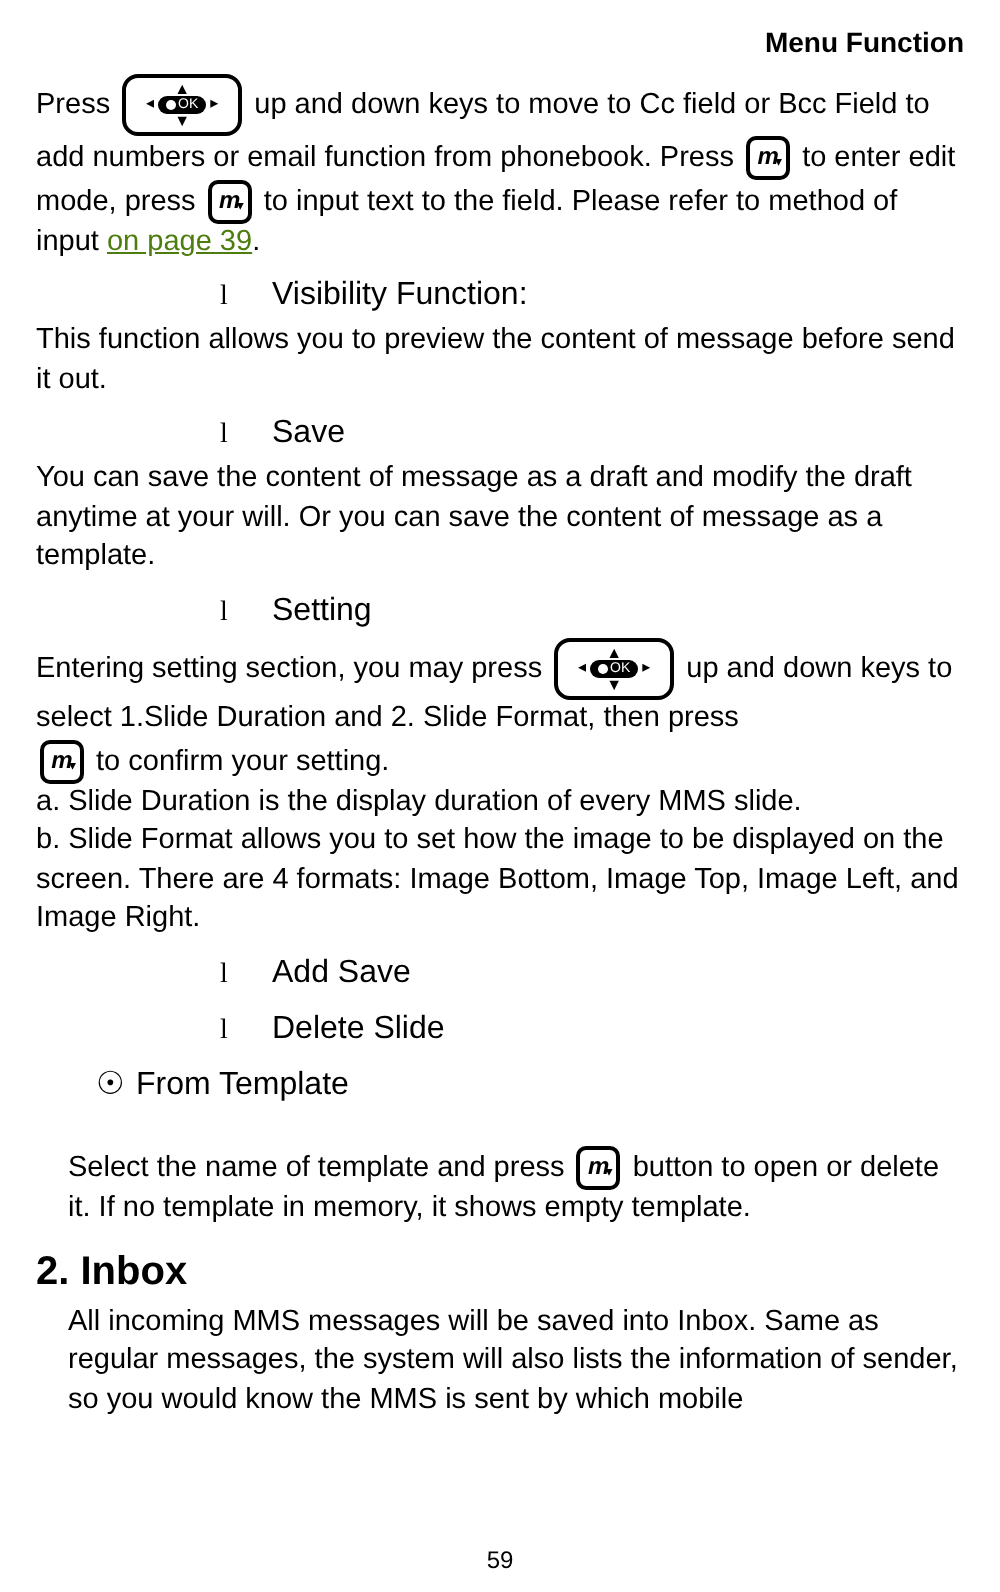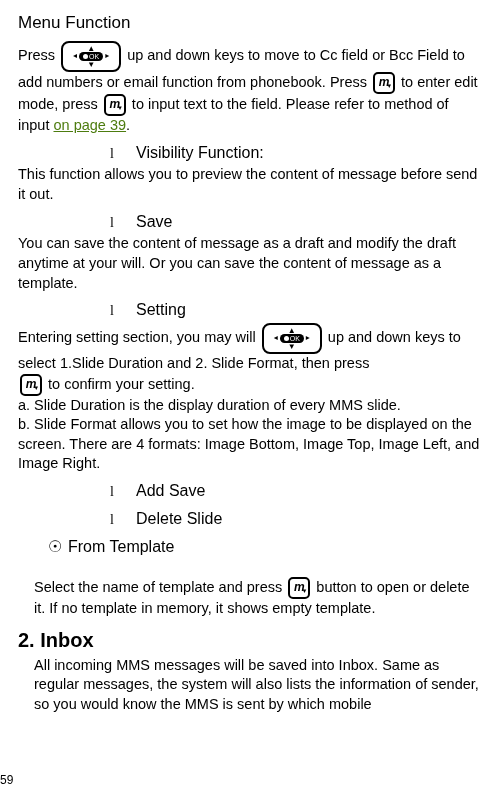--- a/index.html
+++ b/index.html
@@ -7,23 +7,24 @@
     width: 500px;
     height: 796px;
     font-family: Arial, Helvetica, sans-serif;
     font-size: 14.5px;
     line-height: 1.35;
     color: #000;
     padding: 12px 18px 10px 18px;
     position: relative;
   }
   .header {
-    text-align: left;
-    font-size: 17px;
+    text-align: right;
+    font-size: 14px;
     margin-bottom: 6px;
+    font-weight: bold;
   }
   .body-text { }
   .ok-key {
     display: inline-block;
     vertical-align: middle;
     border: 2px solid #000;
     border-radius: 8px;
     padding: 2px 2px;
     width: 60px;
     text-align: center;
@@ -114,21 +115,21 @@
     margin-bottom: 2px;
   }
   .indent {
     margin-left: 16px;
   }
   .page-num {
     position: absolute;
     bottom: 8px;
     left: 0;
     right: 0;
-    text-align: left;
+    text-align: center;
     font-size: 12px;
   }
   p { margin: 0; }
   .para { margin-top: 2px; }
 </style>
 </head>
 <body>
 
 <div class="header">Menu Function</div>
 
@@ -156,21 +157,21 @@
 
 <div class="sub-item">
   <span class="bullet">l</span><span>Save</span>
 </div>
 <p class="body-text">You can save the content of message as a draft and modify the draft anytime at your will. Or you can save the content of message as a template.</p>
 
 <div class="sub-item">
   <span class="bullet">l</span><span>Setting</span>
 </div>
 <p class="body-text para">
-  <span>Entering setting section, you may will </span>
+  <span>Entering setting section, you may press </span>
   <span class="ok-key">
     <span class="arrow-up">▲</span>
     <span class="middle">◂<span class="pill">
           <span class="dot"></span>
           <span>OK</span>
         </span>▸</span>
     <span class="arrow-down">▼</span>
   </span>
   <span> up and down keys to select 1.Slide Duration and 2. Slide Format, then press </span>
   <br>

